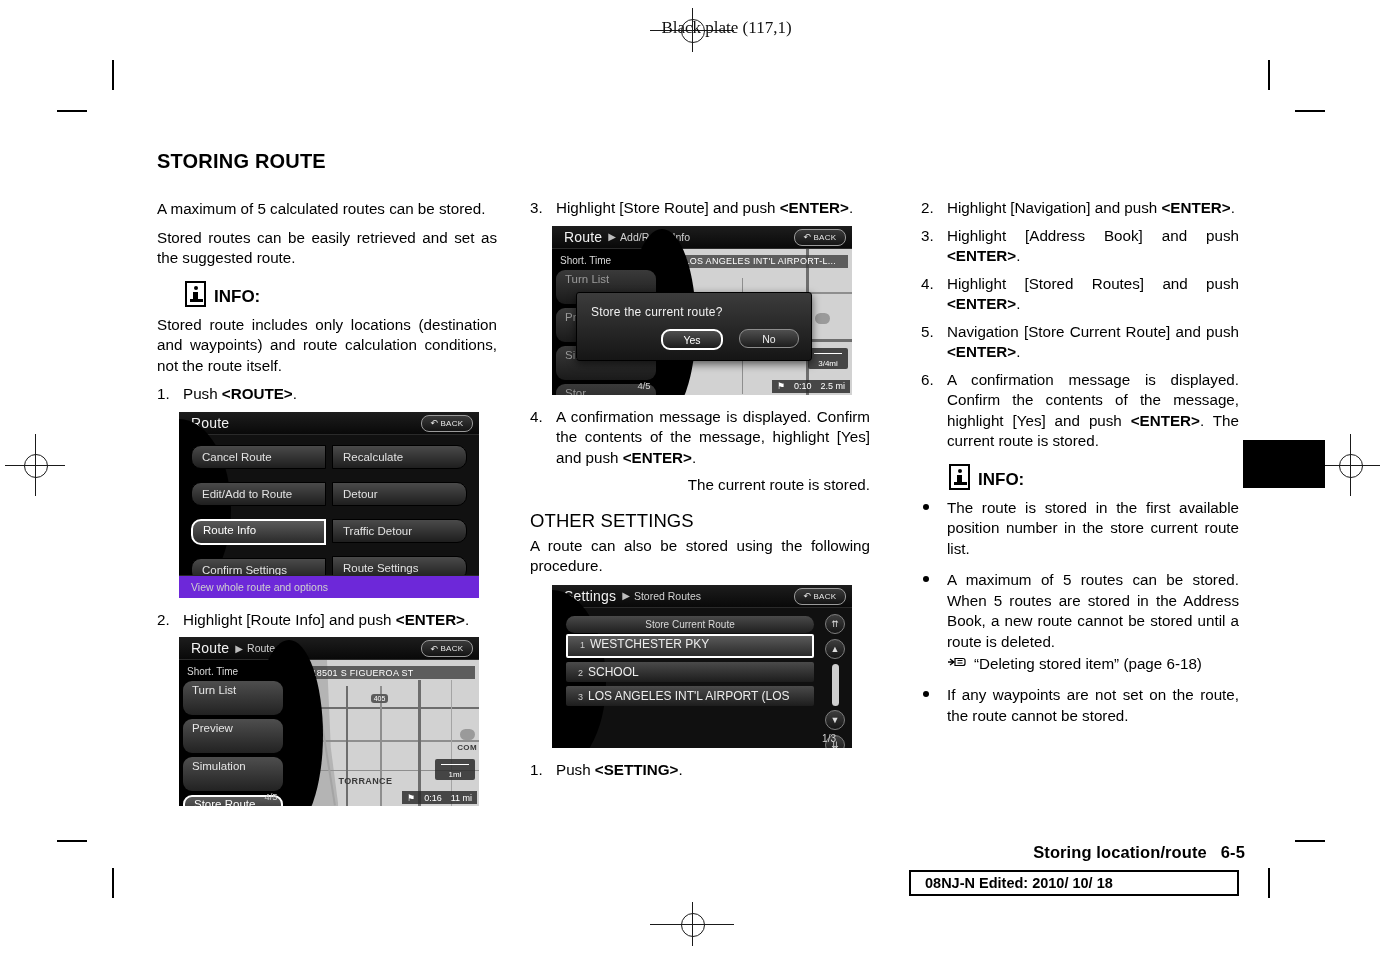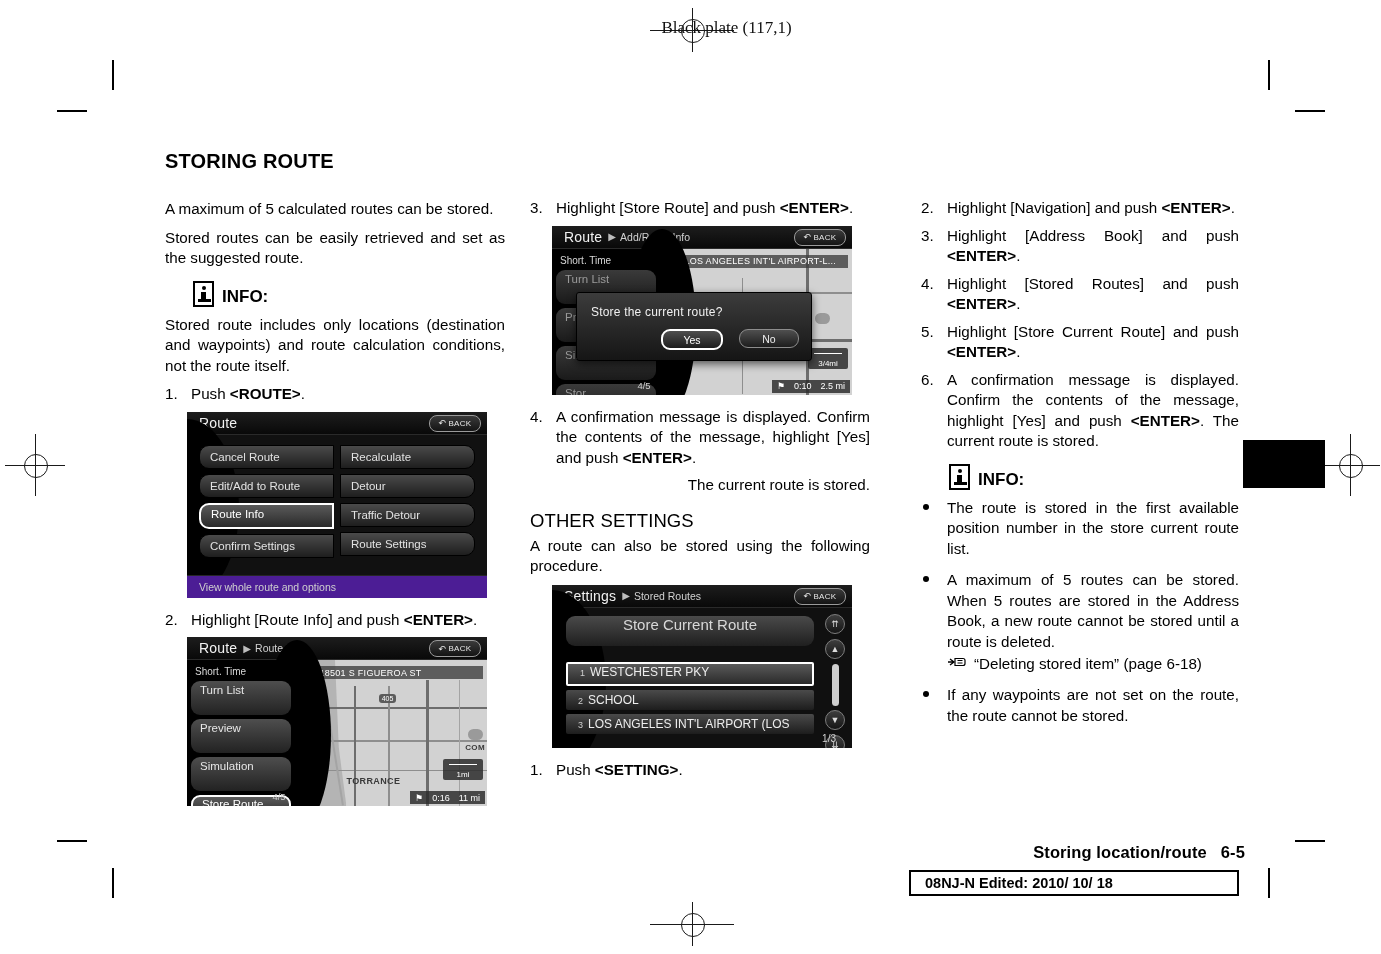--- a/index.html
+++ b/index.html
@@ -46,21 +46,21 @@
     width: 330px; height: 26px;
     border: 2px solid #000;
     display: flex; align-items: center;
     padding-left: 14px;
     box-sizing: border-box;
     font-size: 14.5px; font-weight: bold;
   }
 
   
   .col { position: absolute; top: 150px; width: 340px; }
-  #col-left  { left: 165px; }
+  #col-left  { left: 157px; }
   #col-mid   { left: 530px; }
   #col-right { left: 921px; }
 
   h1.sec {
     font-size: 20px; font-weight: bold; margin: 0 0 26px 0;
     letter-spacing: 0.2px;
   }
   h2.sub {
     font-size: 18.5px; font-weight: normal; margin: 14px 0 4px 0;
     letter-spacing: 0.1px;
@@ -135,32 +135,32 @@
   }
   .back-btn .arr { font-size: 9px; }
 
   
   .menu-body { position:relative; height: 140px; background:#111; padding: 10px 12px; box-sizing:border-box; }
   .menu-body::before {
     content:""; position:absolute; left:-52px; top:-16px; width:104px; height:180px;
     border-radius:50%; background:#000;
   }
   .menu-cols { position:relative; display:flex; gap:6px; }
-  .menu-col { flex:1; display:flex; flex-direction:column; gap:5px; }
+  .menu-col { flex:1; display:flex; flex-direction:column; gap:13px; }
   .m-item {
     height:22px; line-height:22px; padding-left:10px; font-size:11.5px;
     background: linear-gradient(#4a4a4a,#1e1e1e);
     border:1px solid #000; color:#e2e2e2; white-space:nowrap; overflow:hidden;
   }
   .menu-col:first-child .m-item { border-top-left-radius:10px; border-bottom-left-radius:10px; }
   .menu-col:last-child  .m-item { border-top-right-radius:10px; border-bottom-right-radius:10px; }
   .m-item.sel { border:2px solid #fff; background:linear-gradient(#5a5a5a,#2a2a2a); color:#fff; height:22px; line-height:19px; }
   .menu-foot {
     position:relative; height:22px; line-height:22px; padding-left:12px;
-    font-size:10.5px; color:#cfcfcf; background:#4c1d95; border-top:1px solid #262626;
+    font-size:10.5px; color:#cfcfcf; background:#6d28d9; border-top:1px solid #262626;
   }
 
   
   .listmap { position:relative; height:146px; display:flex; background:#0b0b0b; }
   .lm-side { position:relative; width:110px; background:#000; padding-top:4px; z-index:2; }
   .lm-side::after {
     content:""; position:absolute; right:-34px; top:-20px; width:68px; height:190px;
     border-radius:50%; background:#000; z-index:-1;
   }
   .lm-cap { font-size:10px; color:#d8d8d8; padding:2px 0 4px 8px; }
@@ -218,22 +218,22 @@
   .dlg-btn.sel { border:2px solid #fff; color:#fff; }
 
   
   .set-body { position:relative; height:140px; background:#101010; padding:8px 10px 0 14px; box-sizing:border-box; }
   .set-body::before {
     content:""; position:absolute; left:-54px; top:-18px; width:108px; height:184px;
     border-radius:50%; background:#000;
   }
   .set-rows { position:relative; width:248px; }
   .set-top {
-    height:30px; line-height:17px; text-align:center; font-size:15px; color:#d8d8d8;
-    background:linear-gradient(#4a4a4a,#1f1f1f); border-radius:9px; margin-bottom:16px;
+    height:17px; line-height:17px; text-align:center; font-size:10px; color:#d8d8d8;
+    background:linear-gradient(#4a4a4a,#1f1f1f); border-radius:9px; margin-bottom:1px;
   }
   .set-row {
     height:20px; line-height:20px; padding-left:12px; font-size:12px; color:#ededed;
     background:linear-gradient(#4a4a4a,#1d1d1d); margin-bottom:4px; border-radius:2px;
     white-space:nowrap; overflow:hidden;
   }
   .set-row.sel { border:2px solid #fff; height:20px; line-height:17px; background:linear-gradient(#5a5a5a,#2a2a2a); }
   .set-row .idx { font-size:9px; margin-right:5px; color:#cfcfcf; }
   .set-scroll { position:absolute; right:6px; top:6px; width:22px; height:126px; }
   .sbtn {
@@ -510,21 +510,21 @@
       <div class="txt"><span>Highlight [Address Book] and push </span><b>&lt;ENTER&gt;</b><span>.</span></div>
     </div>
 
     <div class="step">
       <div class="num">4.</div>
       <div class="txt"><span>Highlight [Stored Routes] and push </span><b>&lt;ENTER&gt;</b><span>.</span></div>
     </div>
 
     <div class="step">
       <div class="num">5.</div>
-      <div class="txt"><span>Highlight [Store Current Route] and push </span><b>&lt;ENTER&gt;</b><span>.</span></div>
+      <div class="txt"><span>Navigation [Store Current Route] and push </span><b>&lt;ENTER&gt;</b><span>.</span></div>
     </div>
 
     <div class="step">
       <div class="num">6.</div>
       <div class="txt"><span>A confirmation message is displayed. Confirm the contents of the message, highlight [Yes] and push </span><b>&lt;ENTER&gt;</b><span>. The current route is stored.</span></div>
     </div>
 
     <div class="info-head">
       <div class="info-icon">
           <i class="base"></i>

